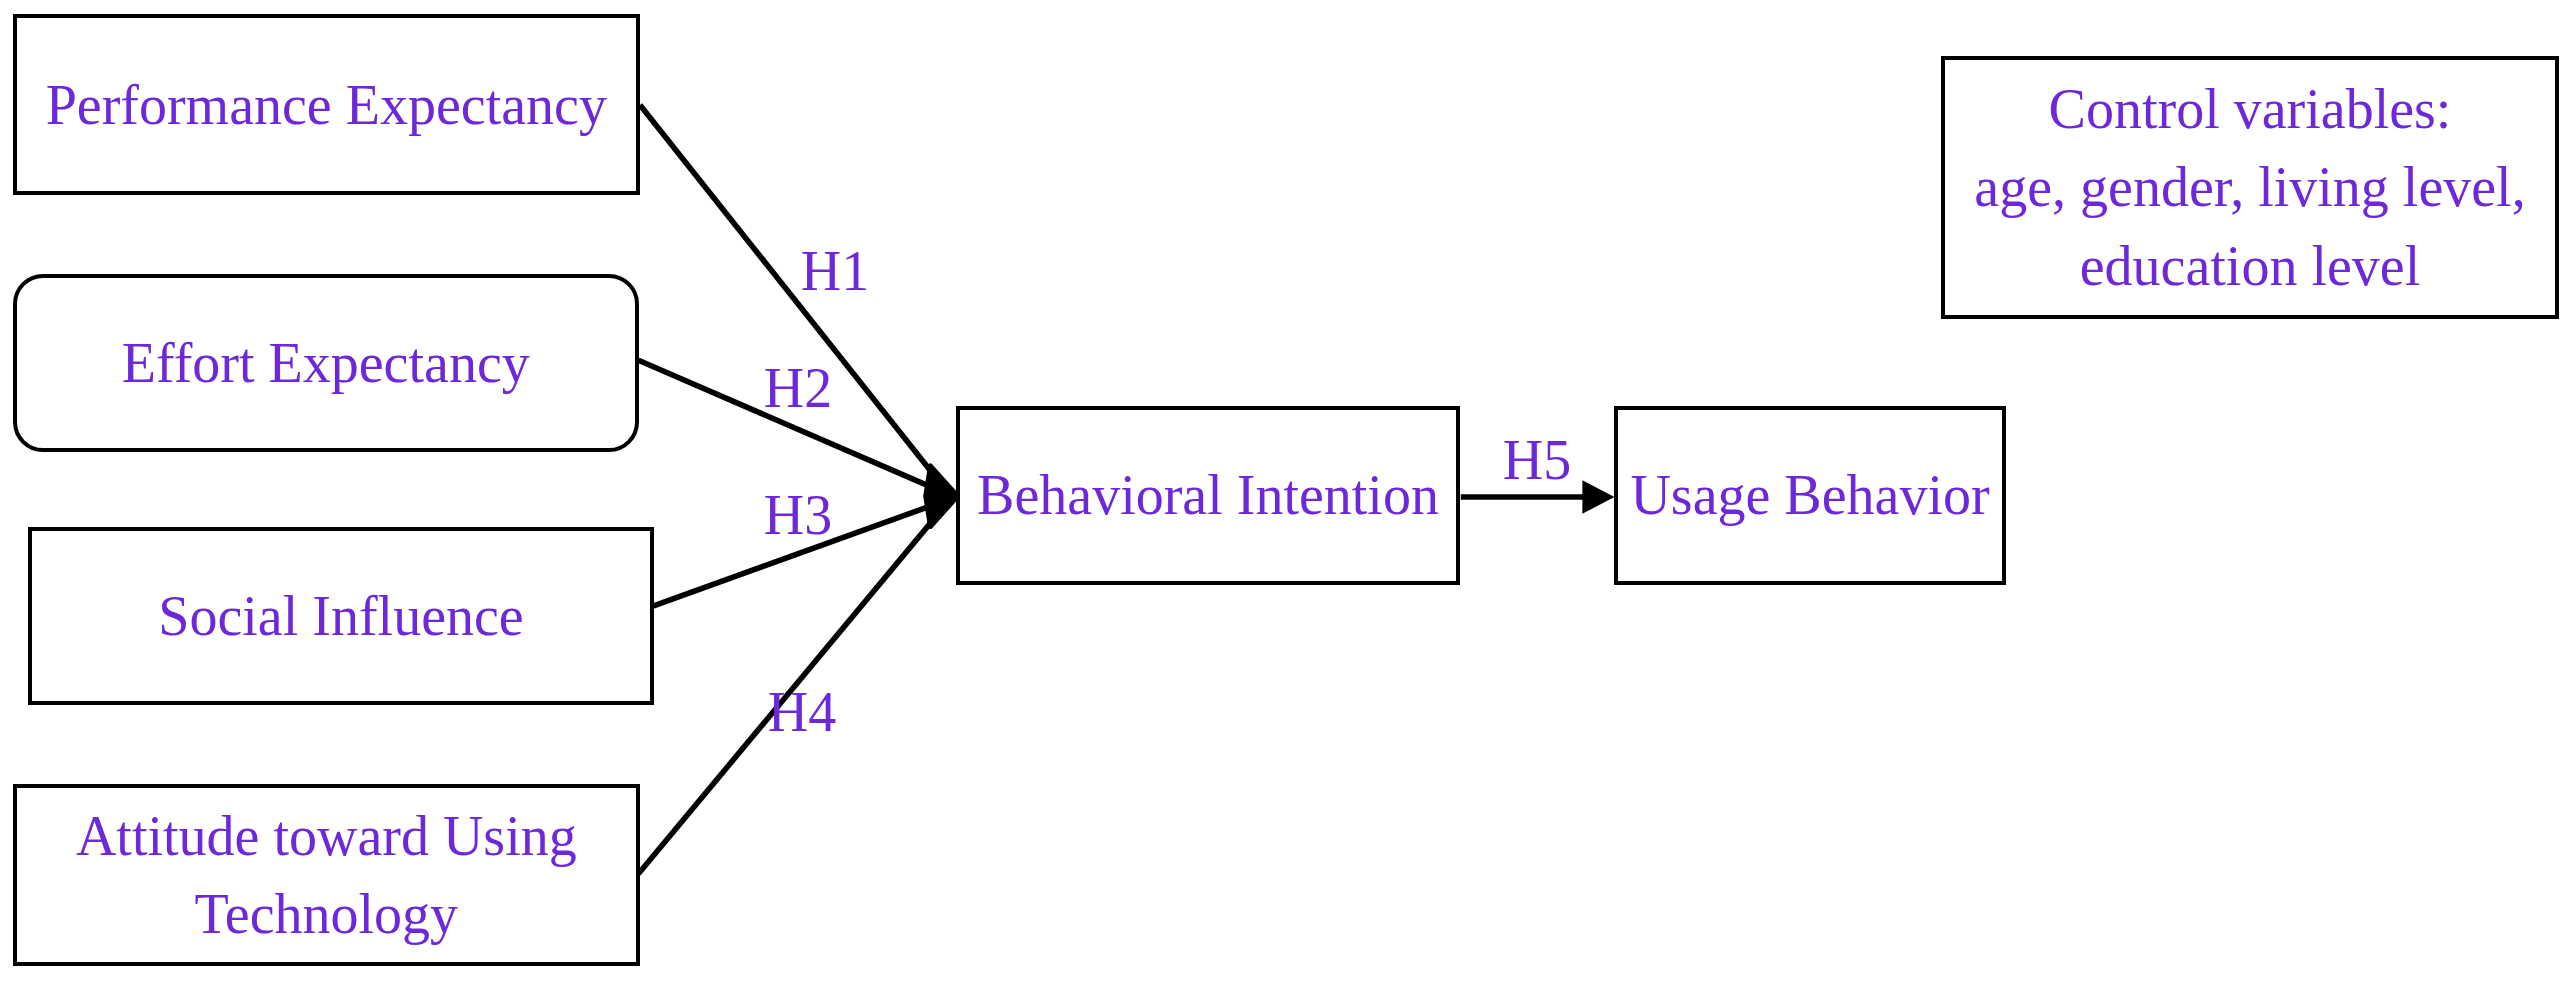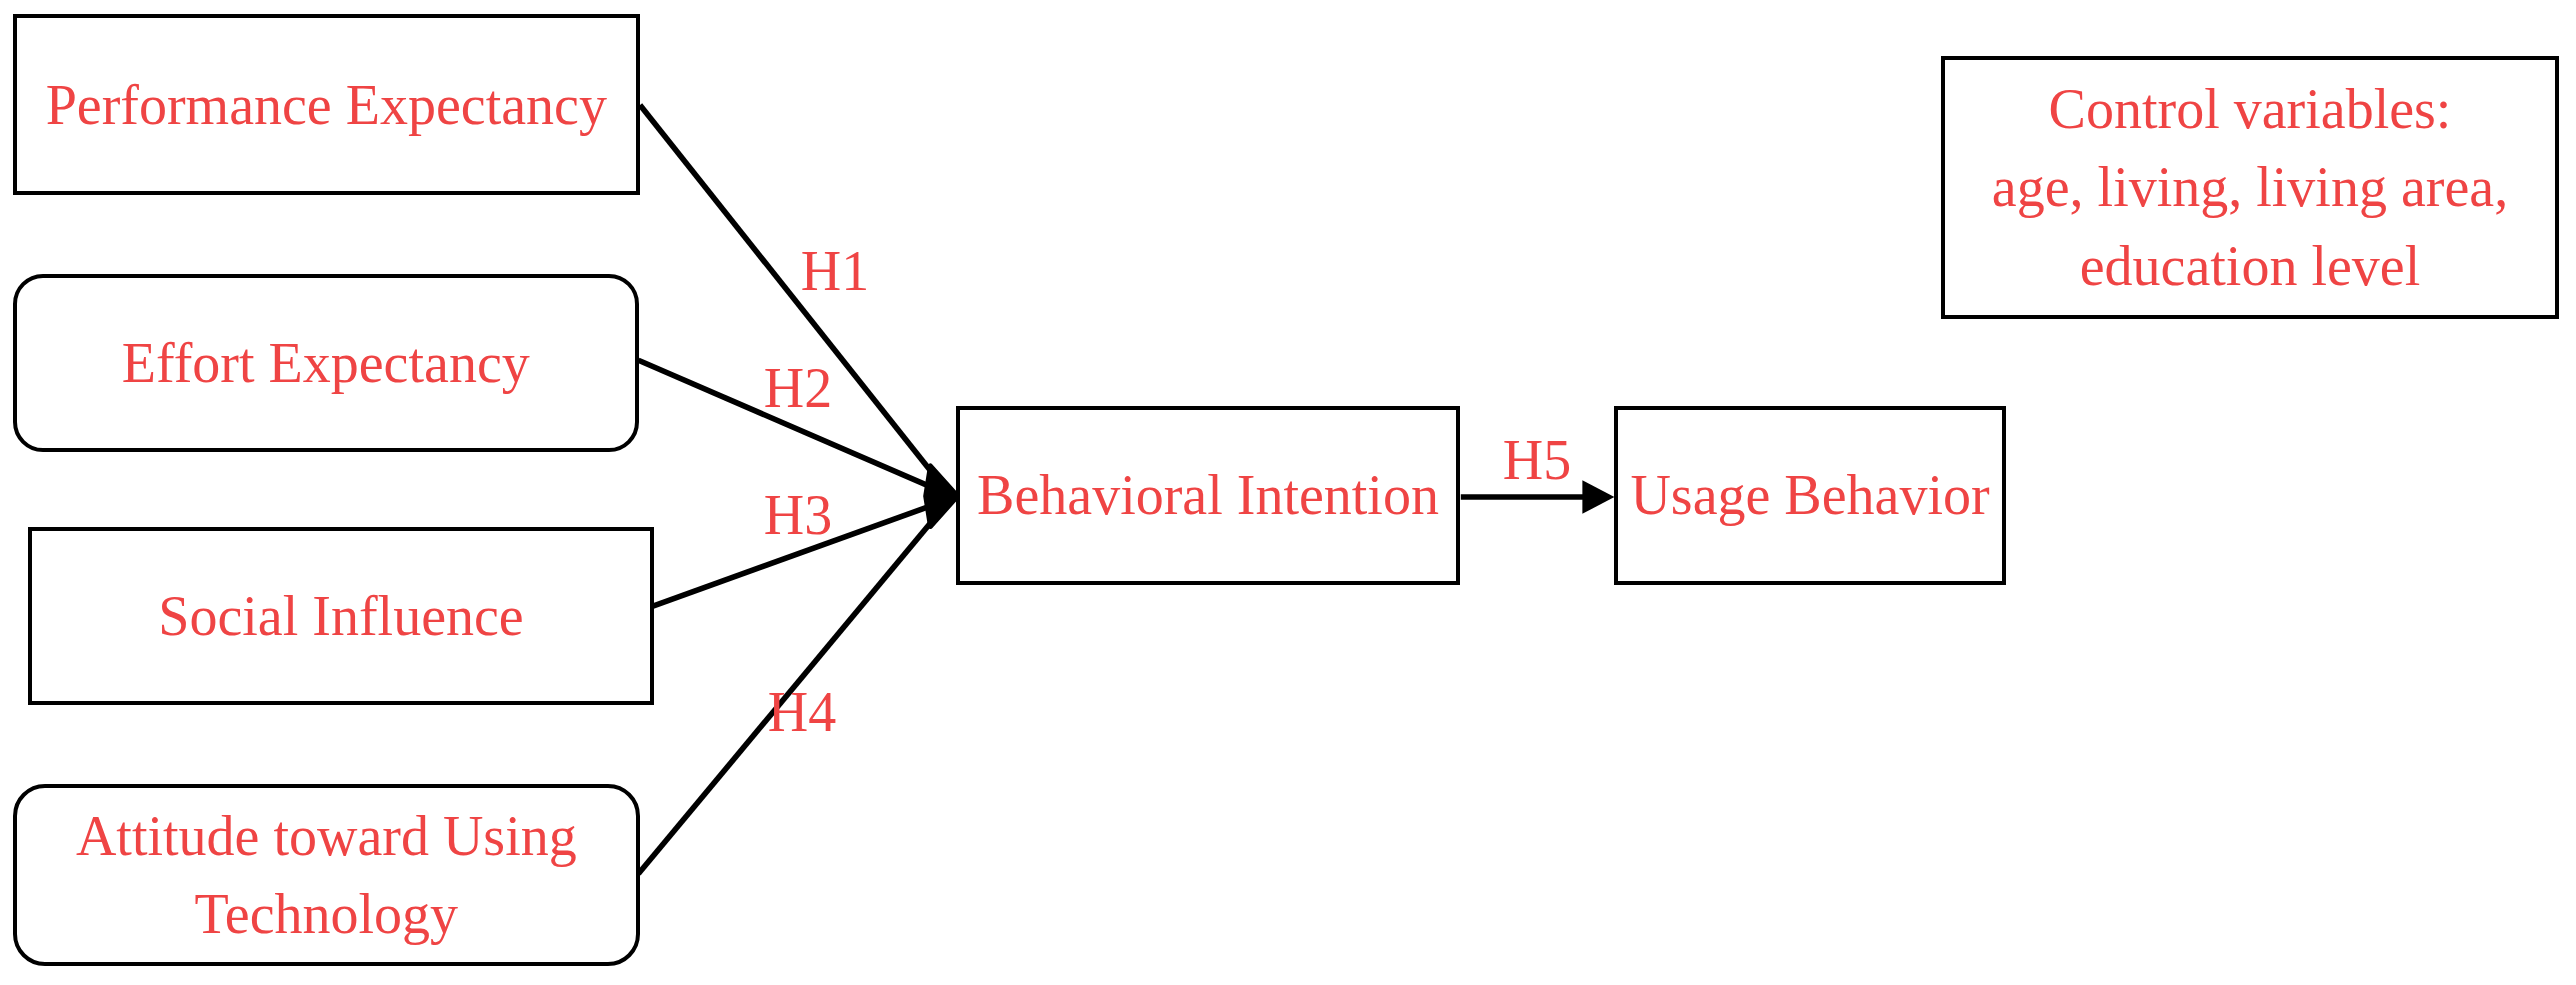--- a/index.html
+++ b/index.html
@@ -6,21 +6,21 @@
     margin: 0;
     padding: 0;
     background: #ffffff;
   }
   .canvas {
     position: relative;
     width: 2573px;
     height: 986px;
     background: #ffffff;
     font-family: "Liberation Serif", "DejaVu Serif", serif;
-    color: #ef4444;
+    color: #6d28d9;
     overflow: hidden;
   }
   .edges-layer {
     position: absolute;
     left: 0;
     top: 0;
     width: 2576px;
     height: 986px;
   }
   .node {
@@ -31,21 +31,21 @@
     align-items: center;
     justify-content: center;
     text-align: center;
     font-size: 56px;
     line-height: 1.4;
     box-sizing: border-box;
   }
   .node-pe { left: 12.8px;   top: 14.4px;  width: 627px; height: 181px; }
   .node-ee { left: 12.8px;   top: 274px; width: 626px; height: 178px; border-radius: 30px; }
   .node-si { left: 28px;   top: 527px; width: 626px; height: 178px; }
-  .node-at { left: 12.8px;   top: 784px; width: 627px; height: 182px; padding: 0 48px; border-radius: 32px; }
+  .node-at { left: 12.8px;   top: 784px; width: 627px; height: 182px; padding: 0 48px; }
   .node-bi { left: 956px; top: 406px; width: 504px; height: 179px; }
   .node-ub { left: 1614px; top: 406px; width: 392px; height: 179px; }
   .node-cv { left: 1941px; top: 56px;  width: 618px; height: 263px; flex-direction: column; }
   .node-cv span { display: block; }
   .hyp-label {
     position: absolute;
     transform: translate(-50%, -50%);
     font-size: 56px;
     font-weight: normal;
     white-space: nowrap;
@@ -90,21 +90,21 @@
   <div class="node node-bi">
     <span>Behavioral Intention</span>
   </div>
 
   <div class="node node-ub">
     <span>Usage Behavior</span>
   </div>
 
   <div class="node node-cv">
     <span>Control variables:</span>
-    <span>age, living, living area,</span>
+    <span>age, gender, living level,</span>
     <span>education level</span>
   </div>
 
   <div class="hyp-label hyp-h1">H1</div>
   <div class="hyp-label hyp-h2">H2</div>
   <div class="hyp-label hyp-h3">H3</div>
   <div class="hyp-label hyp-h4">H4</div>
   <div class="hyp-label hyp-h5">H5</div>
 
 </div>

